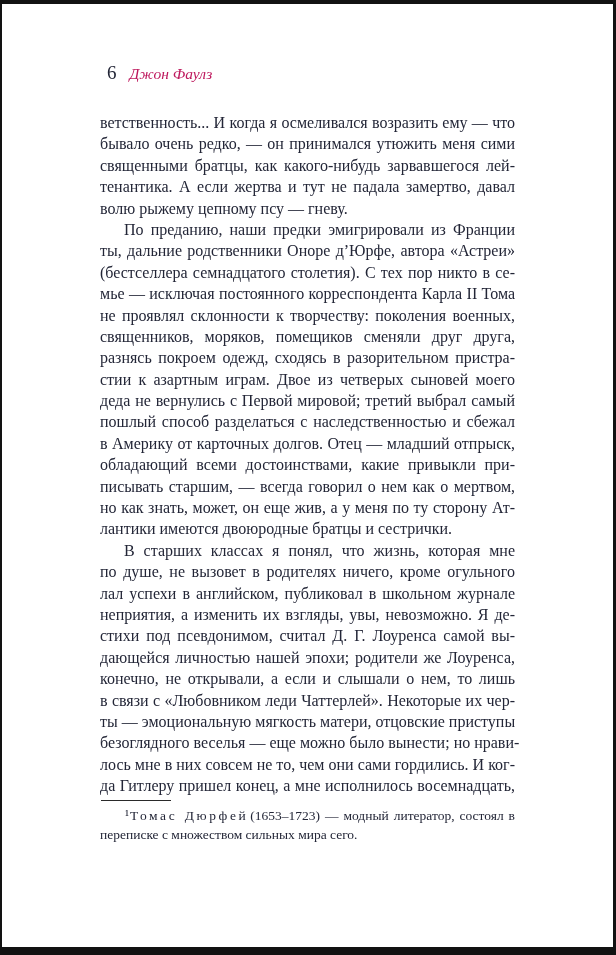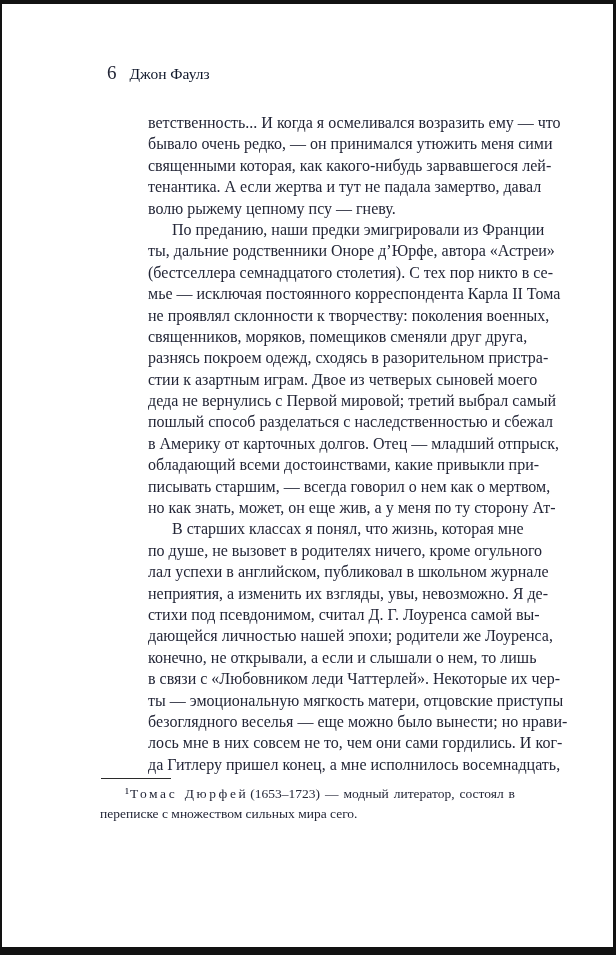--- a/index.html
+++ b/index.html
@@ -24,36 +24,36 @@
   .pg-header {
     padding-left: 7px;
     height: 24px;
     white-space: nowrap;
   }
   .pg-num {
     font-size: 19px;
     color: #232637;
   }
   .pg-author {
+    font-style: italic;
     font-size: 15.5px;
     margin-left: 13px;
-    color: #0f172a;
+    color: #be185d;
   }
   .body-text {
     margin-top: 26px;
     font-size: 16px;
   }
   .line {
     line-height: 21.4px;
     height: 21.4px;
     text-align: justify;
     text-align-last: justify;
     white-space: nowrap;
     overflow: visible;
-    margin-left: 48px;
   }
   .line.no-just {
     text-align: center;
     text-align-last: left;
   }
   .line.indent {
     text-indent: 24px;
   }
   .footnote {
     margin-top: 3px;
@@ -88,37 +88,38 @@
 <div class="page">
   <div class="content">
 
     <div class="pg-header">
       <span class="pg-num">6</span><span class="pg-author">Джон Фаулз</span>
     </div>
 
     <div class="body-text" id="body-text">
         <div class="line">ветственность... И когда я осмеливался возразить ему — что</div>
         <div class="line">бывало очень редко, — он принимался утюжить меня сими</div>
-        <div class="line">священными которая, как какого-нибудь зарвавшегося лей-</div>
+        <div class="line">священными братцы, как какого-нибудь зарвавшегося лей-</div>
         <div class="line">тенантика. А если жертва и тут не падала замертво, давал</div>
         <div class="line no-just">волю рыжему цепному псу — гневу.</div>
         <div class="line indent">По преданию, наши предки эмигрировали из Франции</div>
         <div class="line">ты, дальние родственники Оноре д’Юрфе, автора «Астреи»</div>
         <div class="line">(бестселлера семнадцатого столетия). С тех пор никто в се-</div>
         <div class="line">мье — исключая постоянного корреспондента Карла II Тома</div>
         <div class="line">не проявлял склонности к творчеству: поколения военных,</div>
         <div class="line">священников, моряков, помещиков сменяли друг друга,</div>
         <div class="line">разнясь покроем одежд, сходясь в разорительном пристра-</div>
         <div class="line">стии к азартным играм. Двое из четверых сыновей моего</div>
         <div class="line">деда не вернулись с Первой мировой; третий выбрал самый</div>
         <div class="line">пошлый способ разделаться с наследственностью и сбежал</div>
         <div class="line">в Америку от карточных долгов. Отец — младший отпрыск,</div>
         <div class="line">обладающий всеми достоинствами, какие привыкли при-</div>
         <div class="line">писывать старшим, — всегда говорил о нем как о мертвом,</div>
         <div class="line">но как знать, может, он еще жив, а у меня по ту сторону Ат-</div>
+        <div class="line no-just">лантики имеются двоюродные братцы и сестрички.</div>
         <div class="line indent">В старших классах я понял, что жизнь, которая мне</div>
         <div class="line">по душе, не вызовет в родителях ничего, кроме огульного</div>
         <div class="line">лал успехи в английском, публиковал в школьном журнале</div>
         <div class="line">неприятия, а изменить их взгляды, увы, невозможно. Я де-</div>
         <div class="line">стихи под псевдонимом, считал Д. Г. Лоуренса самой вы-</div>
         <div class="line">дающейся личностью нашей эпохи; родители же Лоуренса,</div>
         <div class="line">конечно, не открывали, а если и слышали о нем, то лишь</div>
         <div class="line">в связи с «Любовником леди Чаттерлей». Некоторые их чер-</div>
         <div class="line">ты — эмоциональную мягкость матери, отцовские приступы</div>
         <div class="line">безоглядного веселья — еще можно было вынести; но нрави-</div>

